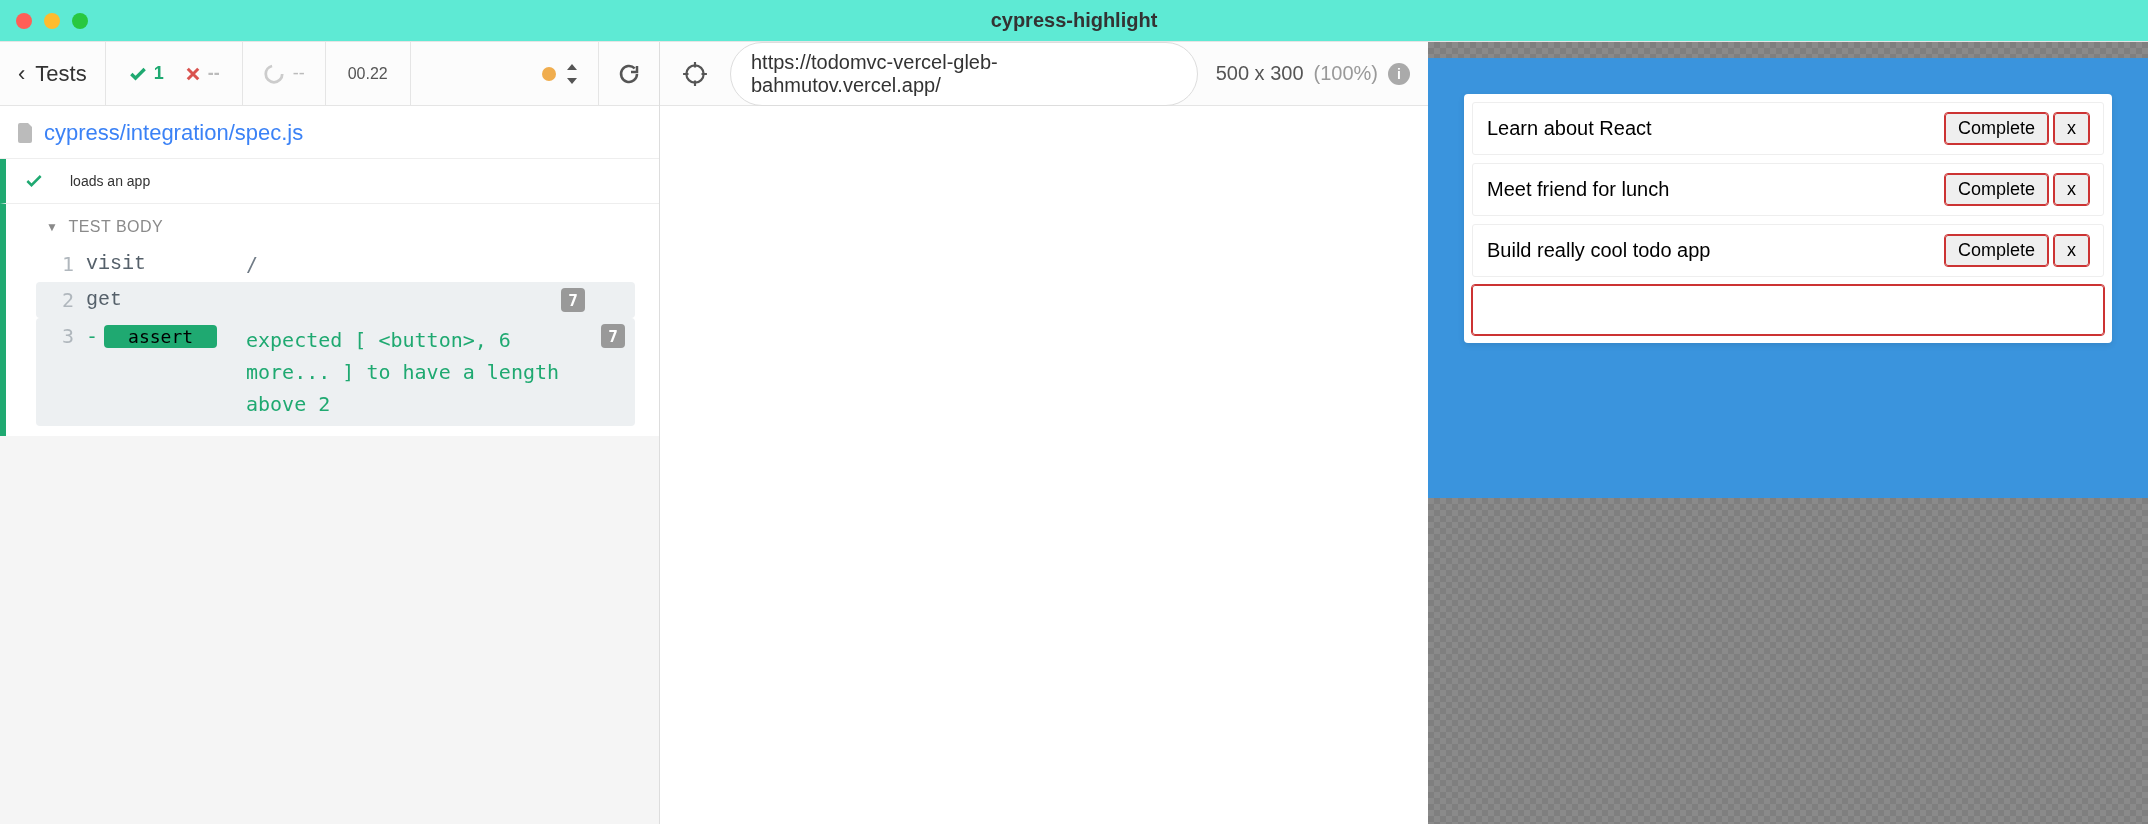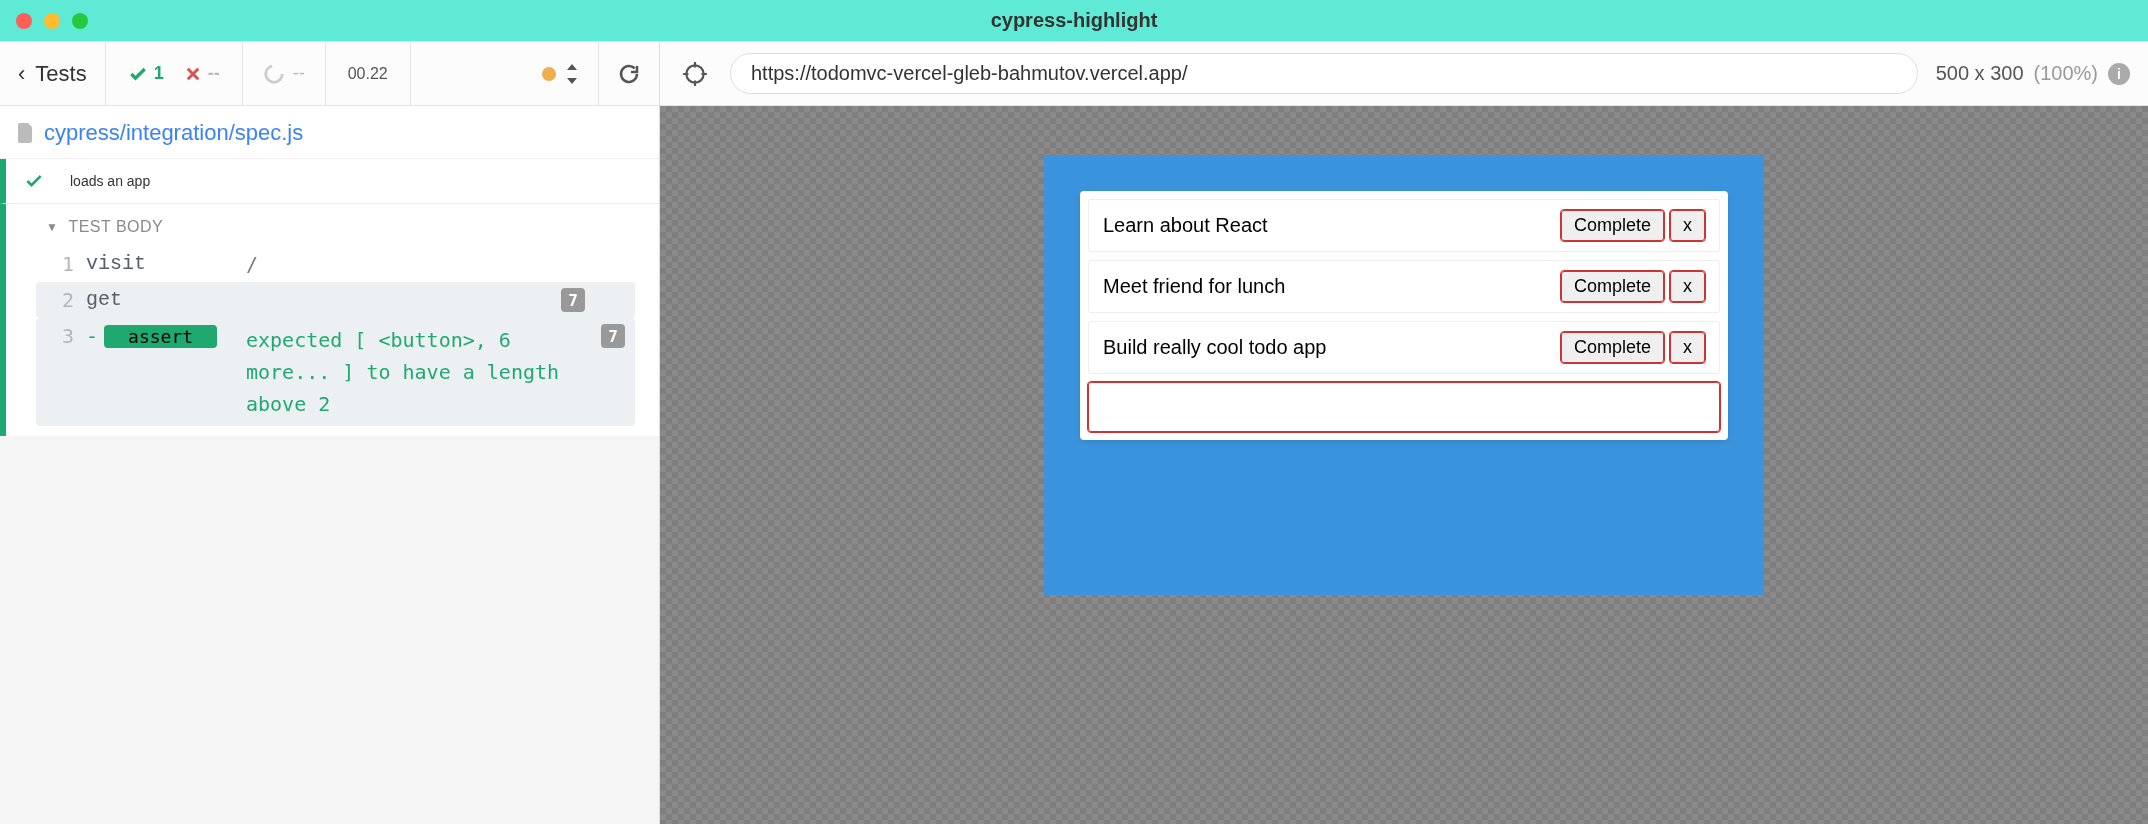--- a/index.html
+++ b/index.html
@@ -41,21 +41,20 @@
 .left-pane {
   width: 660px;
   background: #f5f5f5;
   display: flex;
   flex-direction: column;
   border-right: 1px solid #ddd;
 }
 .right-pane {
   flex: 1;
   display: flex;
-  flex-direction: column;
   background: #fff;
 }
 
 
 .stats-bar {
   height: 64px;
   display: flex;
   align-items: stretch;
   border-bottom: 1px solid #e5e5e5;
   background: #fcfcfc;
@@ -184,21 +183,20 @@
   background-size: 12px 12px;
   background-position: 0 0, 0 6px, 6px -6px, -6px 0;
   display:flex; align-items:flex-start; justify-content:center;
   padding-top: 16px;
 }
 .app-canvas {
   width: 720px;
   height: 440px;
   background: #3a94dd;
   padding: 36px 36px;
-  margin-top: 33px;
 }
 .todo-list {
   background: #fff;
   border-radius: 4px;
   padding: 8px;
   box-shadow: 0 2px 6px rgba(0,0,0,0.1);
 }
 .todo-item {
   display:flex; align-items:center; justify-content:space-between;
   background:#fff; border:1px solid #eee; border-radius:3px;

